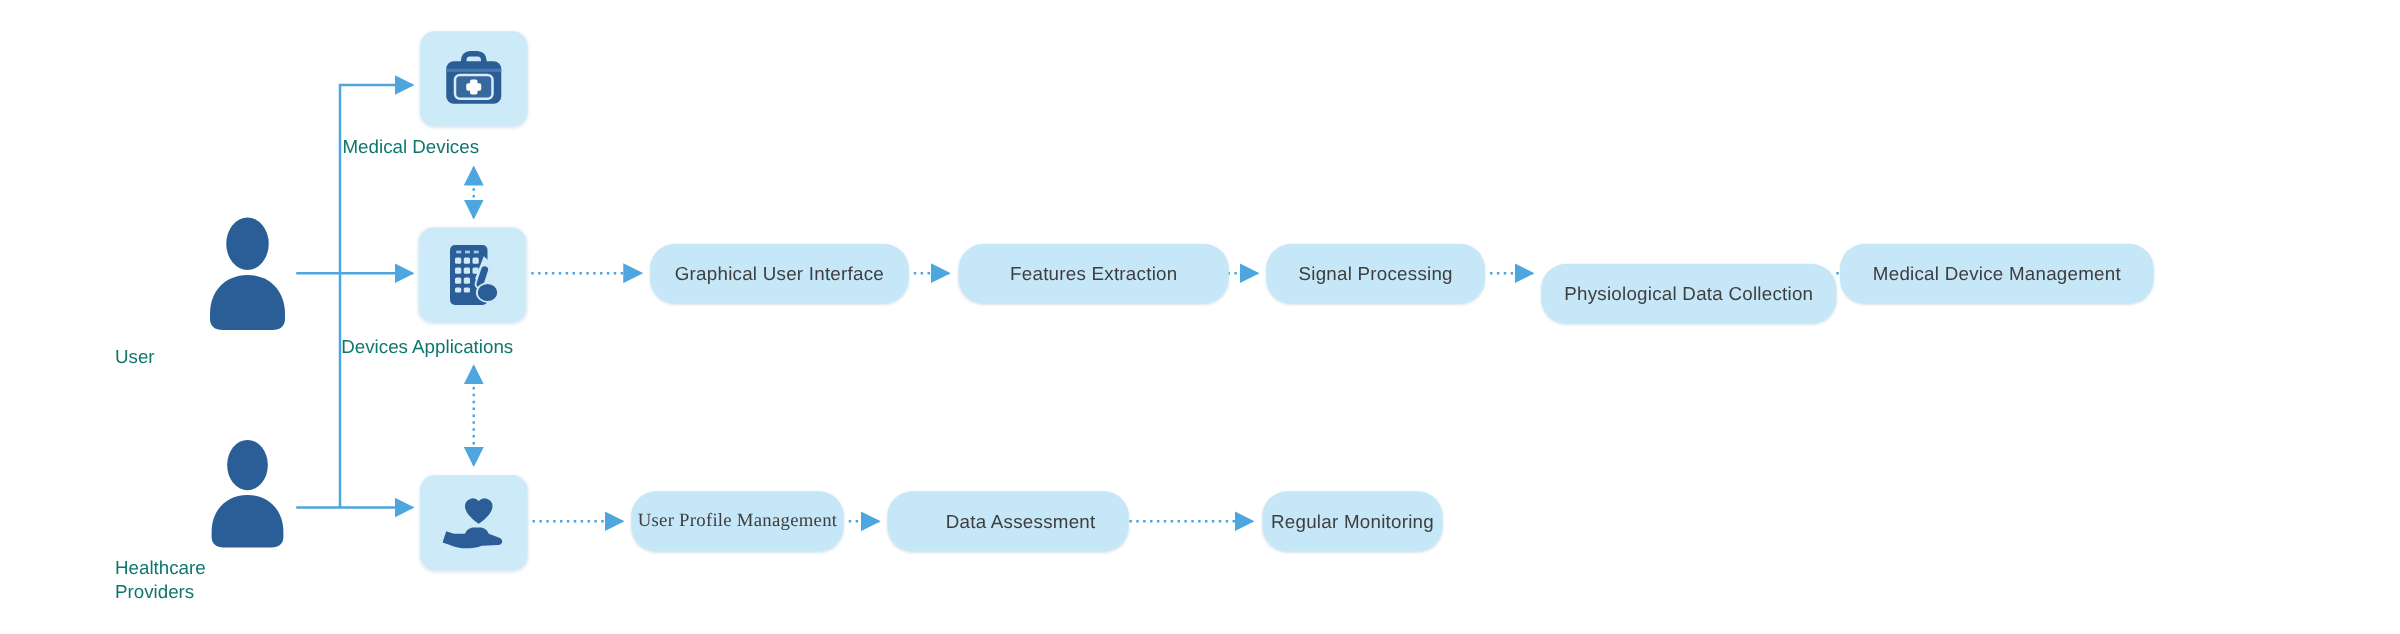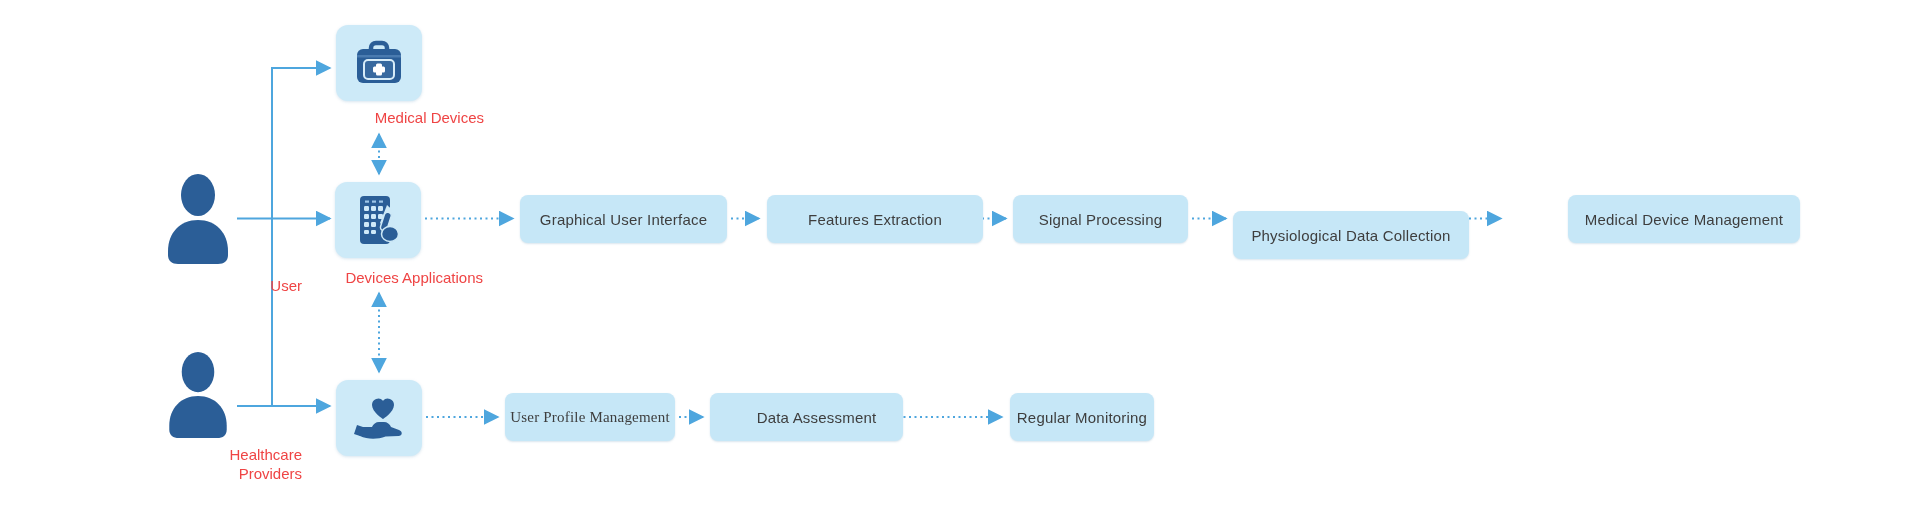--- a/index.html
+++ b/index.html
@@ -7,27 +7,27 @@
     position:relative;width:1920px;height:507px;background:#ffffff;overflow:hidden;
     font-family:"Liberation Sans", sans-serif;color:#3e3e3e;
   }
   .connectors{position:absolute;left:0;top:0;width:1920px;height:507px;pointer-events:none;}
   .tile{
     position:absolute;background:#cdeaf8;border-radius:12px;
     display:flex;align-items:center;justify-content:center;
     box-shadow:0 1px 3px rgba(140,180,210,.35);
   }
   .flow-box{
-    position:absolute;height:48px;background:#c6e7f7;border-radius:8px;
+    position:absolute;height:48px;background:#c6e7f7;border-radius:20px;
     display:flex;align-items:center;justify-content:center;
     font-size:15px;color:#3e3e3e;letter-spacing:.2px;
     box-shadow:0 1px 2px rgba(120,160,190,.28);
   }
   .node-label{
-    position:absolute;width:210px;text-align:right;font-size:15px;color:#ef4444;
+    position:absolute;width:210px;text-align:left;font-size:15px;color:#0f766e;
     white-space:pre-line;line-height:1.25;
   }
   .actor{position:absolute;}
 </style>
 </head>
 <body>
 
 <div class="canvas">
 
   <svg class="connectors" viewBox="0 0 1920 507">
@@ -112,19 +112,19 @@
       <path d="M29,25 s-11,-7 -11,-14 a6.3,6.3 0 0 1 11,-4.2 a6.3,6.3 0 0 1 11,4.2 c0,7 -11,14 -11,14 z" fill="#2b5e97"></path>
       <path d="M6,42 c-3,-3 -2,-8 2,-9 h10 c1,-3 4,-5 7,-5 h5 c3,0 6,2 7,5 l8,3 c4,1.3 3.5,6 -0.5,6 l-13,0.5 c-8,3 -18,3 -25.5,-0.5 z" fill="#2b5e97"></path>
       <path d="M3,31 l6,2 -3,9 -6,-2 z" fill="#2b5e97"></path>
     </svg>
   </div>
 
   <div class="flow-box" style="left:520px;top:195px;width:207px;">Graphical User Interface</div>
   <div class="flow-box" style="left:767px;top:195px;width:216px;">Features Extraction</div>
   <div class="flow-box" style="left:1013px;top:195px;width:175px;">Signal Processing</div>
   <div class="flow-box" style="left:1233px;top:211px;width:236px;">Physiological Data Collection</div>
-  <div class="flow-box" style="left:1568px;top:195px;width:232px;text-align:right;">Medical Device Management</div>
+  <div class="flow-box" style="left:1472px;top:195px;width:251px;text-align:right;">Medical Device Management</div>
 
   <div class="flow-box" style="left:505px;top:393px;width:170px;font-family:Liberation Serif, serif;">User Profile Management</div>
   <div class="flow-box" style="left:710px;top:393px;width:173px;padding-left:20px;">Data Assessment</div>
   <div class="flow-box" style="left:1010px;top:393px;width:144px;">Regular Monitoring</div>
 
 </div>
 
 </body></html>

